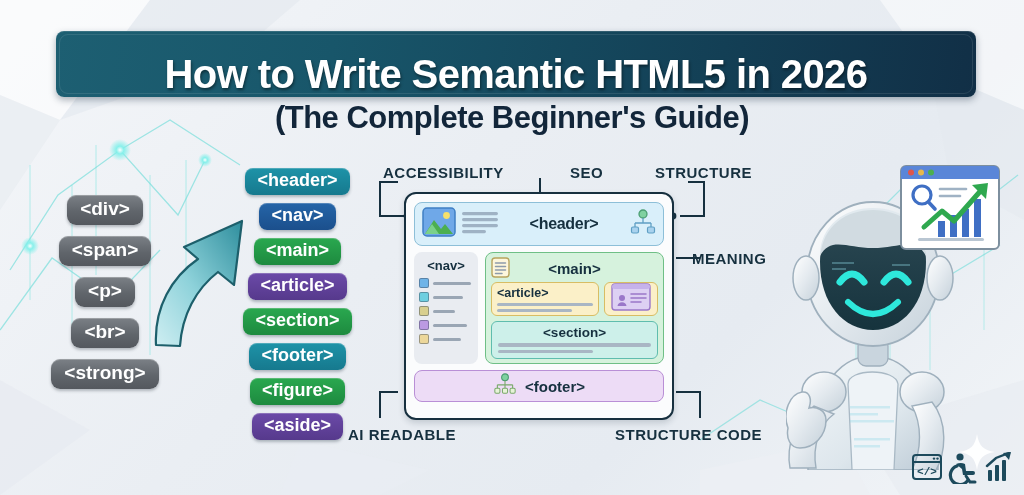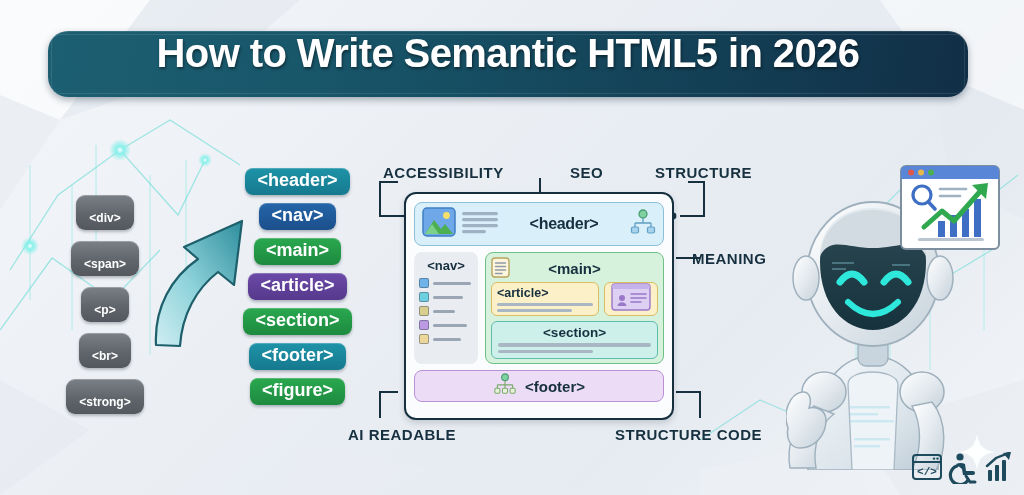--- a/index.html
+++ b/index.html
@@ -18,25 +18,25 @@
   
   .facets{position:absolute;inset:0;pointer-events:none;}
   .facets svg{width:100%;height:100%;display:block;}
 
   
   .netlayer{position:absolute;inset:0;pointer-events:none;}
   .netlayer svg{width:100%;height:100%;display:block;}
 
   
   .title-bar{
-    position:absolute;left:48px;top:31px;width:920px;height:66px;
-    border-radius:20px;
+    position:absolute;left:56px;top:31px;width:920px;height:66px;
+    border-radius:8px;
     background:linear-gradient(100deg,#1d5f72 0%,#18566a 30%,#133f55 72%,#112f46 100%);
     box-shadow:0 3px 7px rgba(20,40,60,.35), inset 0 1px 0 rgba(255,255,255,.12);
-    display:flex;align-items:flex-start;justify-content:center;
+    display:flex;align-items:flex-end;justify-content:center;
   }
   .title-bar::after{
     content:"";position:absolute;left:3px;right:3px;top:3px;bottom:3px;
     border-radius:9px;border:1px solid rgba(255,255,255,.10);pointer-events:none;
   }
   .title-text{
     color:#ffffff;font-size:40px;font-weight:700;letter-spacing:-0.6px;
     text-shadow:1px 2px 3px rgba(0,0,0,.45);
     white-space:nowrap;
   }
@@ -44,22 +44,22 @@
     position:absolute;left:0;right:0;top:100px;text-align:center;
     color:#12263a;font-size:31px;font-weight:700;letter-spacing:-0.5px;
   }
 
   
   .legacy{position:absolute;left:30px;top:195px;width:150px;}
   .legacy .pill{
     margin:0 auto 11px auto;
     background:linear-gradient(180deg,#7b8086 0%,#60656b 55%,#54585e 100%);
     color:#fff;border-radius:9px;
-    font-size:12px;font-weight:700;
-    padding:16px 13px 5px 13px;
+    font-size:19px;font-weight:700;
+    padding:3px 13px 5px 13px;
     text-align:left;display:table;
     box-shadow:0 2px 3px rgba(40,50,60,.30), inset 0 1px 0 rgba(255,255,255,.25);
     white-space:nowrap;
   }
 
   
   .arrow{position:absolute;left:150px;top:215px;width:110px;height:135px;}
 
   
   .semantic{position:absolute;left:225px;top:168px;width:145px;}
@@ -197,20 +197,21 @@
         <circle cx="205" cy="160" r="7"></circle>
         <circle cx="960" cy="220" r="9"></circle>
         <circle cx="870" cy="255" r="7"></circle>
       </g>
     </svg>
   </div>
 
   <div class="title-bar">
     <span class="title-text">How to Write Semantic HTML5 in 2026</span>
   </div>
+  <div class="subtitle">(The Complete Beginner's Guide)</div>
 
   <div class="legacy">
     <div class="pill">&lt;div&gt;</div>
     <div class="pill">&lt;span&gt;</div>
     <div class="pill">&lt;p&gt;</div>
     <div class="pill">&lt;br&gt;</div>
     <div class="pill">&lt;strong&gt;</div>
   </div>
 
   <div class="arrow">
@@ -227,20 +228,21 @@
   </div>
 
   <div class="semantic">
     <div class="pill c-teal">&lt;header&gt;</div>
     <div class="pill c-blue">&lt;nav&gt;</div>
     <div class="pill c-green">&lt;main&gt;</div>
     <div class="pill c-purple">&lt;article&gt;</div>
     <div class="pill c-green">&lt;section&gt;</div>
     <div class="pill c-teal">&lt;footer&gt;</div>
     <div class="pill c-green">&lt;figure&gt;</div>
+    <div class="pill c-purple">&lt;aside&gt;</div>
   </div>
 
   <div class="leaders">
     <svg viewBox="0 0 1024 495">
       <g stroke="#16303f" stroke-width="2" fill="none">
         <path d="M398 182 L380 182 L380 216 L404 216"></path>
         <path d="M540 178 L540 212"></path>
         <path d="M680 216 L704 216 L704 182 L688 182"></path>
         <path d="M676 258 L700 258"></path>
         <path d="M380 418 L380 392 L398 392"></path>

